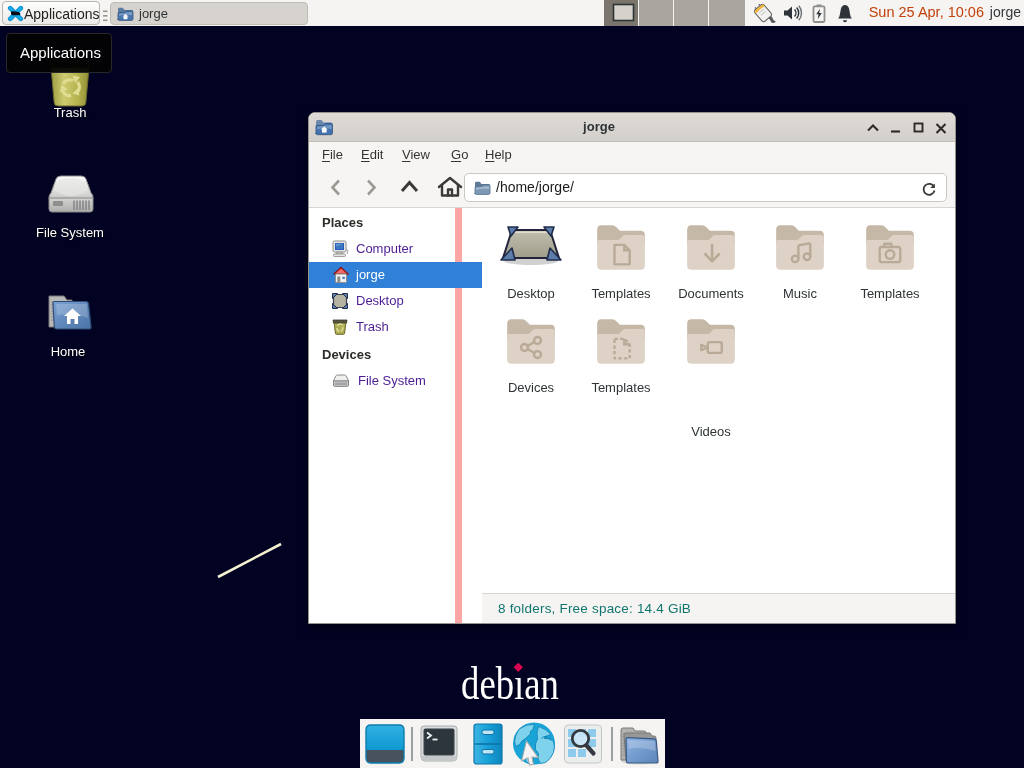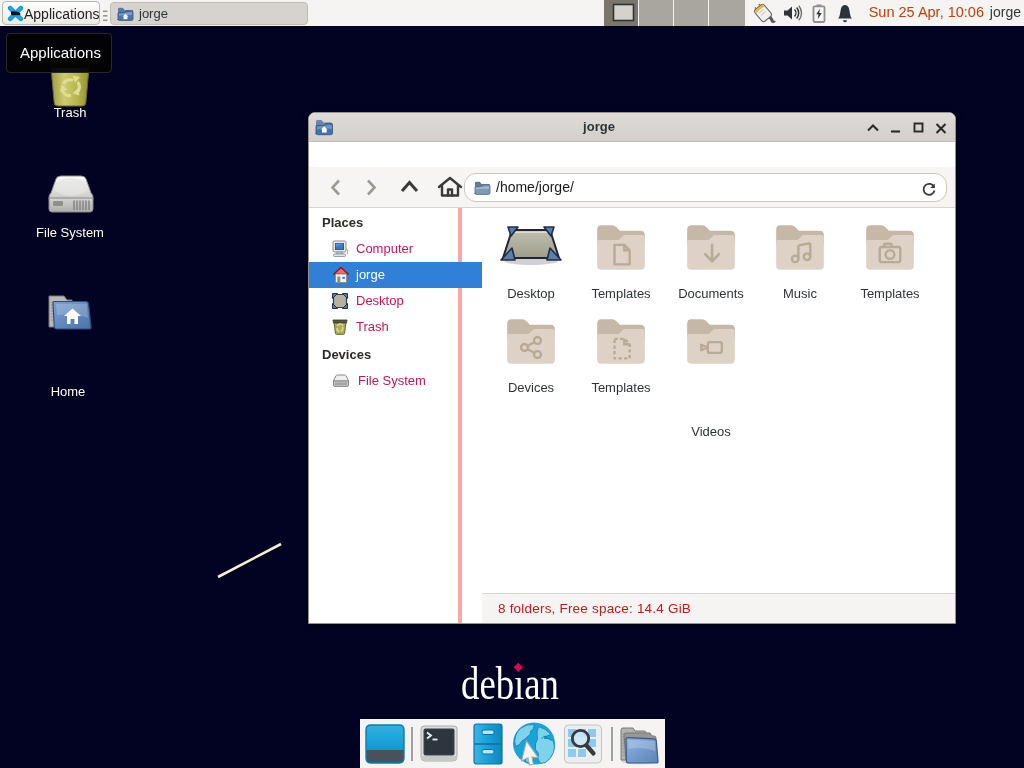--- a/index.html
+++ b/index.html
@@ -31,30 +31,30 @@
      box-shadow:0 3px 10px rgba(0,0,0,0.55);}
   #titlebar{left:0;top:0;width:646px;height:29px;background:linear-gradient(#dedbd7,#d3cfca);
      border-radius:6px 6px 0 0;border-bottom:1px solid #c2beb8;box-sizing:border-box;}
   #title{left:0;width:580px;top:6px;text-align:center;font-size:13px;font-weight:bold;color:#2e3436;}
   #menubar{left:0;top:29px;width:646px;height:25px;background:#f6f5f4;}
   .menuitem{position:absolute;top:5px;font-size:13px;color:#36342f;}
   .menuitem u{text-decoration:underline;text-underline-offset:2px;}
   #toolbar{left:0;top:54px;width:646px;height:41px;background:#f6f5f4;
      border-bottom:1px solid #d8d6d2;box-sizing:border-box;}
   #pathentry{left:155px;top:6px;width:483px;height:29px;background:#ffffff;
-     border:1px solid #cdc7c2;border-radius:12px;box-sizing:border-box;}
+     border:1px solid #cdc7c2;border-radius:5px;box-sizing:border-box;}
   #pathentry span{position:absolute;left:31px;top:5px;font-size:14px;color:#1c1b19;}
   #sidebar{left:0;top:95px;width:153px;height:415px;background:#ffffff;
-     border-right:4px solid #fca5a5;box-sizing:border-box;}
+     border-right:7px solid #fca5a5;box-sizing:border-box;}
   #mainarea{left:173px;top:95px;width:473px;height:385px;background:#ffffff;}
   #statusbar{left:173px;top:480px;width:473px;height:30px;background:#f5f4f2;
      border-top:1px solid #d8d6d2;box-sizing:border-box;}
-  #statusbar span{position:absolute;left:16px;top:7px;font-size:13.5px;letter-spacing:0.2px;color:#b91c1c;}
+  #statusbar span{position:absolute;left:16px;top:7px;font-size:13.5px;letter-spacing:0.2px;color:#0f766e;}
   .srow{position:absolute;left:0;width:173px;height:26px;}
-  .srow .txt{position:absolute;left:47px;top:5px;font-size:13px;color:#be185d;}
+  .srow .txt{position:absolute;left:47px;top:5px;font-size:13px;color:#4c1d95;}
   .shead{position:absolute;left:13px;font-size:13px;font-weight:bold;color:#2e2c28;}
   .ficon{position:absolute;}
   .flabel{position:absolute;width:90px;text-align:center;font-size:13px;color:#2e3436;}
   
   #dock{left:360px;top:719px;width:305px;height:49px;background:#f5f4f3;}
 </style>
 </head>
 <body>
 
 <div id="icon-trash" class="abs" style="left:46px;top:58px;">
@@ -127,21 +127,21 @@
         <line x1="5" y1="27" x2="24" y2="27"></line>
       </g>
  <path d="M7,10 Q7,8.5 8.5,8.5 L40,8.5 Q42,8.5 42.5,10.5 L45,34 Q45.2,36 43,36 L10.5,36 Q8.5,36 8.3,34 Z" fill="url(#hf)" stroke="#2e4d74" stroke-width="1.2"></path>
  <path d="M10,11 L40.5,11 L42,25 Q30,20 11,22 Z" fill="#ffffff" opacity="0.18"></path>
  <g>
         <path d="M18,23 L26.5,15.5 L35,23 Z" fill="#ffffff"></path>
  <rect x="21" y="23" width="11" height="8" fill="#ffffff"></rect>
  <rect x="24.5" y="26" width="4" height="5" fill="#5d82b0"></rect>
       </g>
 </svg></div>
-<div class="dlabel" style="left:8px;top:344px;margin-top:40px;">Home</div>
+<div class="dlabel" style="left:8px;top:344px;">Home</div>
 
 <svg class="abs" style="left:210px;top:535px;" width="80" height="50">
  <line x1="8" y1="42" x2="71" y2="9" stroke="#f4f2d0" stroke-width="2.6"></line>
 </svg>
 
 <svg class="abs" style="left:455px;top:655px;" width="130" height="60" viewBox="0 0 130 60">
   <text x="6" y="44" font-family="Liberation Serif,serif" font-size="46" fill="#ffffff" textLength="98" lengthAdjust="spacingAndGlyphs">debıan</text>
   <rect x="60" y="9" width="6.6" height="6.6" fill="#d70751" transform="rotate(45 63.3 12.3)"></rect>
 </svg>
 
@@ -158,20 +158,27 @@
     </div>
     <div id="title" class="abs">jorge</div>
     <svg class="abs" style="right:0px;top:0;" width="90" height="29" viewBox="0 0 90 29">
       <g fill="none" stroke="#2d2a26" stroke-width="2.1">
        <path d="M3,17.5 L8,12.5 L13,17.5"></path>
        <line x1="26" y1="18.5" x2="35" y2="18.5"></line>
        <rect x="49.5" y="10.5" width="8" height="8" stroke-width="1.9"></rect>
        <path d="M71.5,11 L80.5,20 M80.5,11 L71.5,20"></path>
       </g>
     </svg>
+  </div>
+  <div id="menubar" class="abs">
+    <span class="menuitem" style="left:13px;"><u>F</u>ile</span>
+    <span class="menuitem" style="left:52px;"><u>E</u>dit</span>
+    <span class="menuitem" style="left:93px;"><u>V</u>iew</span>
+    <span class="menuitem" style="left:142px;"><u>G</u>o</span>
+    <span class="menuitem" style="left:176px;"><u>H</u>elp</span>
   </div>
   <div id="toolbar" class="abs">
     <svg class="abs" style="left:0;top:0;" width="160" height="41" viewBox="0 0 160 41">
       <g fill="none" stroke="#9d9a94" stroke-width="2.6">
        <path d="M30,13.5 L23.5,20.5 L30,27.5"></path>
        <path d="M59,13.5 L65.5,20.5 L59,27.5"></path>
       </g>
       <g fill="none" stroke="#3b3a36" stroke-width="3">
        <path d="M93,24 L100.5,15.5 L108,24"></path>
       </g>

